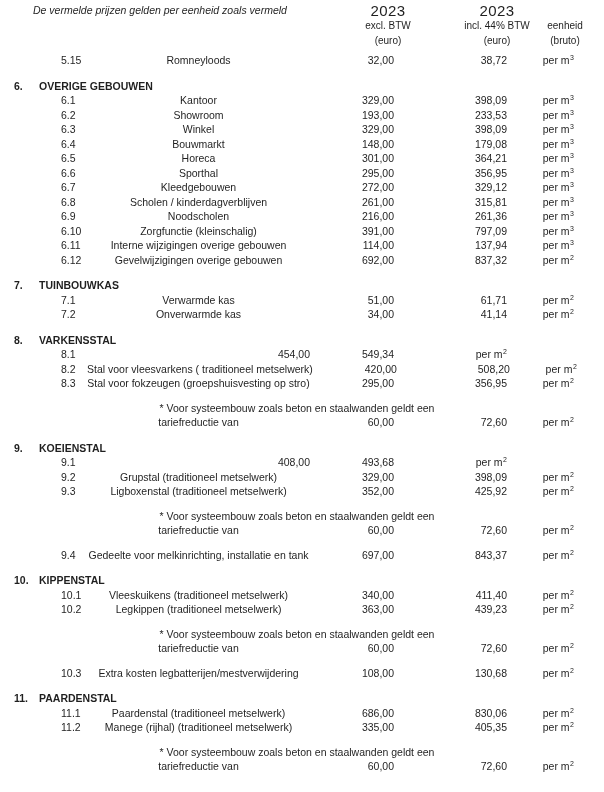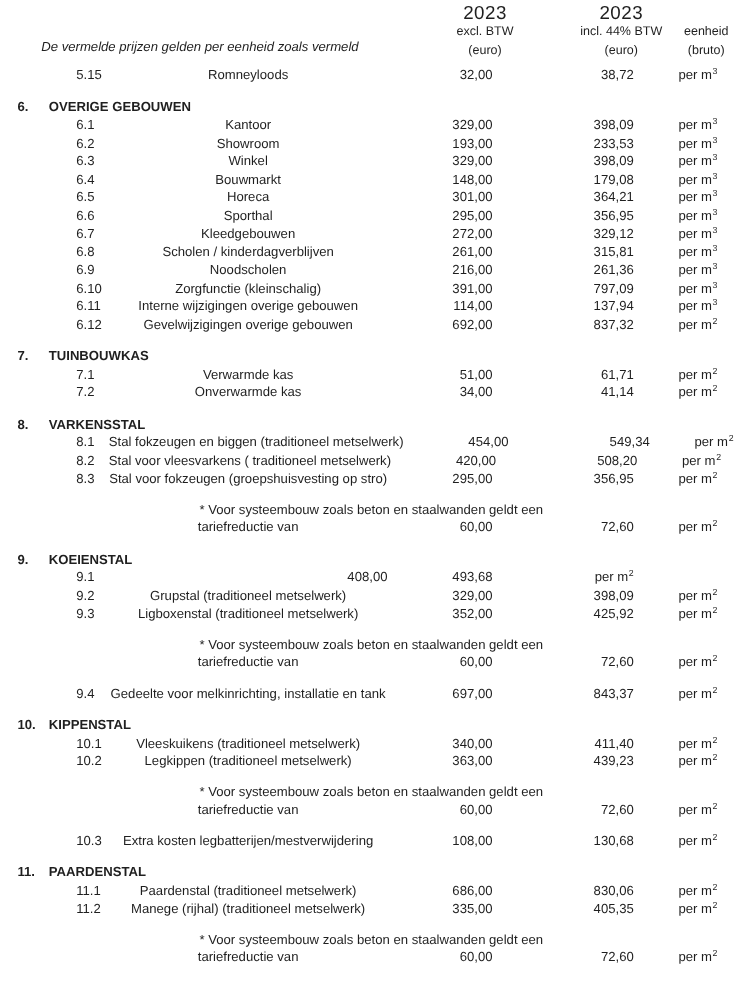--- a/index.html
+++ b/index.html
@@ -8,21 +8,21 @@
     width:604px;height:792px;
     background:#ffffff;
     font-family:"Liberation Sans", sans-serif;
     font-size:10.5px;
     color:#1f1f1f;
     overflow:hidden;
   }
   
   .hdr{position:relative;height:53px;}
   .intro{
-    position:absolute;left:33px;top:32px;
+    position:absolute;left:33px;top:4px;
     font-style:italic;white-space:nowrap;
   }
   .hcol{position:absolute;top:2px;text-align:center;}
   .hcol1{left:328px;width:120px;}
   .hcol2{left:437px;width:120px;}
   .hcol3{left:515px;width:100px;}
   .year{font-size:15px;font-weight:normal;line-height:17px;letter-spacing:.4px;}
   .yearspacer{height:17px;}
   .hl{line-height:14.7px;font-size:10px;}
   
@@ -209,21 +209,20 @@
         <span class="cell c-val">41,14</span>
         <span class="cell c-unit"><span>per m</span><span class="sup">2</span></span>
       </div>
       <div class="srow">
         <span class="cell c-num">8.</span>
         <span class="cell">VARKENSSTAL</span>
       </div>
       <div class="trow">
         <span class="cell"></span>
         <span class="cell c-num">8.1</span>
-        <span class="cell c-desc">Stal fokzeugen en biggen (traditioneel metselwerk)</span>
         <span class="cell c-val">454,00</span>
         <span class="cell c-val">549,34</span>
         <span class="cell c-unit"><span>per m</span><span class="sup">2</span></span>
       </div>
       <div class="trow">
         <span class="cell"></span>
         <span class="cell c-num">8.2</span>
         <span class="cell c-desc">Stal voor vleesvarkens ( traditioneel metselwerk)</span>
         <span class="cell c-val">420,00</span>
         <span class="cell c-val">508,20</span>

